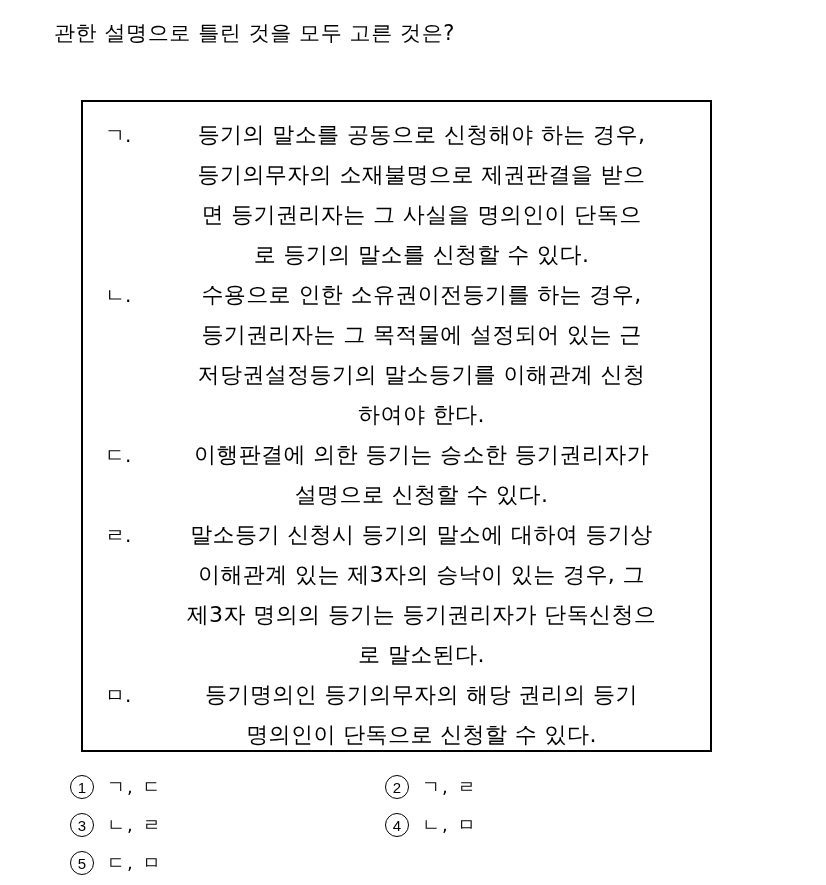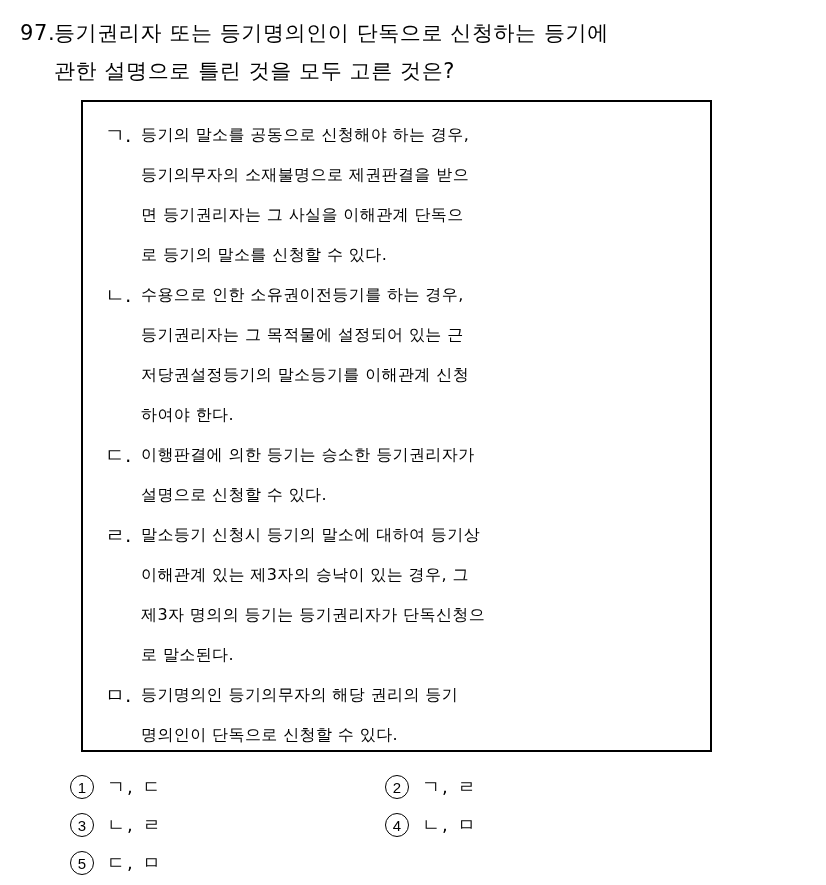--- a/index.html
+++ b/index.html
@@ -70,24 +70,25 @@
     box-sizing: content-box;
     font-size: 20px;
     line-height: 40px;
     white-space: pre;
   }
   .statement-body {
     flex: 1 1 auto;
     padding-right: 8px;
   }
   .statement-line {
-    font-size: 16px;
+    font-size: 22px;
     line-height: 40px;
     letter-spacing: 0.4px;
     white-space: pre;
+    text-align: center;
   }
 
   
   #answer-choices {
     position: absolute;
     left: 20px;
     top: 768px;
     width: 790px;
   }
   .choice-row {
@@ -119,38 +120,34 @@
   .choice-text {
     font-size: 18px;
     letter-spacing: 2px;
   }
 </style>
 </head>
 <body>
 
 <div id="question-stem">
   <div class="stem-line">
-    <span class="stem-number">97.</span>
-    <span class="stem-text">등기권리자 또는 등기명의인이 단독으로 신청하는 등기에</span>
-  </div>
-  <div class="stem-line">
     <span class="stem-indent"></span>
     <span class="stem-text">관한 설명으로 틀린 것을 모두 고른 것은?</span>
   </div>
 </div>
 
 <div id="statement-box">
   <div id="statement-list">
 
     <div class="statement-item">
       <span class="statement-label">ㄱ.</span>
       <div class="statement-body">
         <div class="statement-line">등기의 말소를 공동으로 신청해야 하는 경우,</div>
         <div class="statement-line">등기의무자의 소재불명으로 제권판결을 받으</div>
-        <div class="statement-line">면 등기권리자는 그 사실을 이해관계 단독으</div>
+        <div class="statement-line">면 등기권리자는 그 사실을 명의인이 단독으</div>
         <div class="statement-line">로 등기의 말소를 신청할 수 있다.</div>
       </div>
     </div>
 
     <div class="statement-item">
       <span class="statement-label">ㄴ.</span>
       <div class="statement-body">
         <div class="statement-line">수용으로 인한 소유권이전등기를 하는 경우,</div>
         <div class="statement-line">등기권리자는 그 목적물에 설정되어 있는 근</div>
         <div class="statement-line">저당권설정등기의 말소등기를 이해관계 신청</div>

